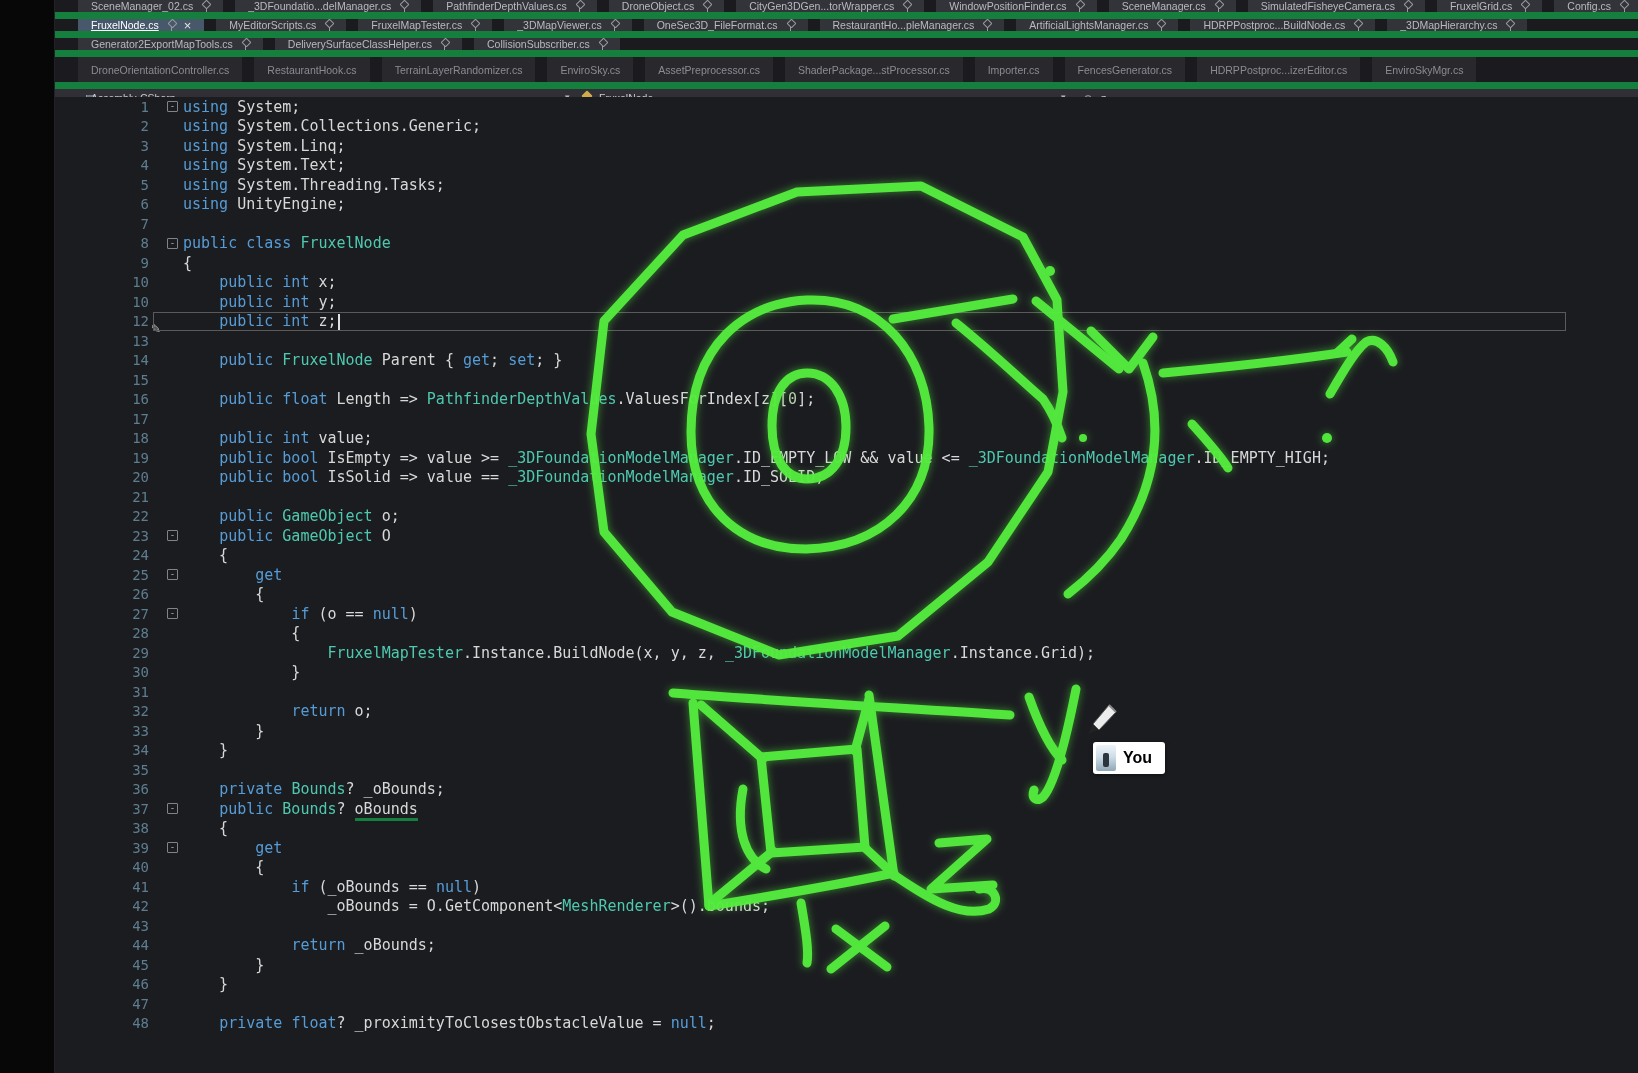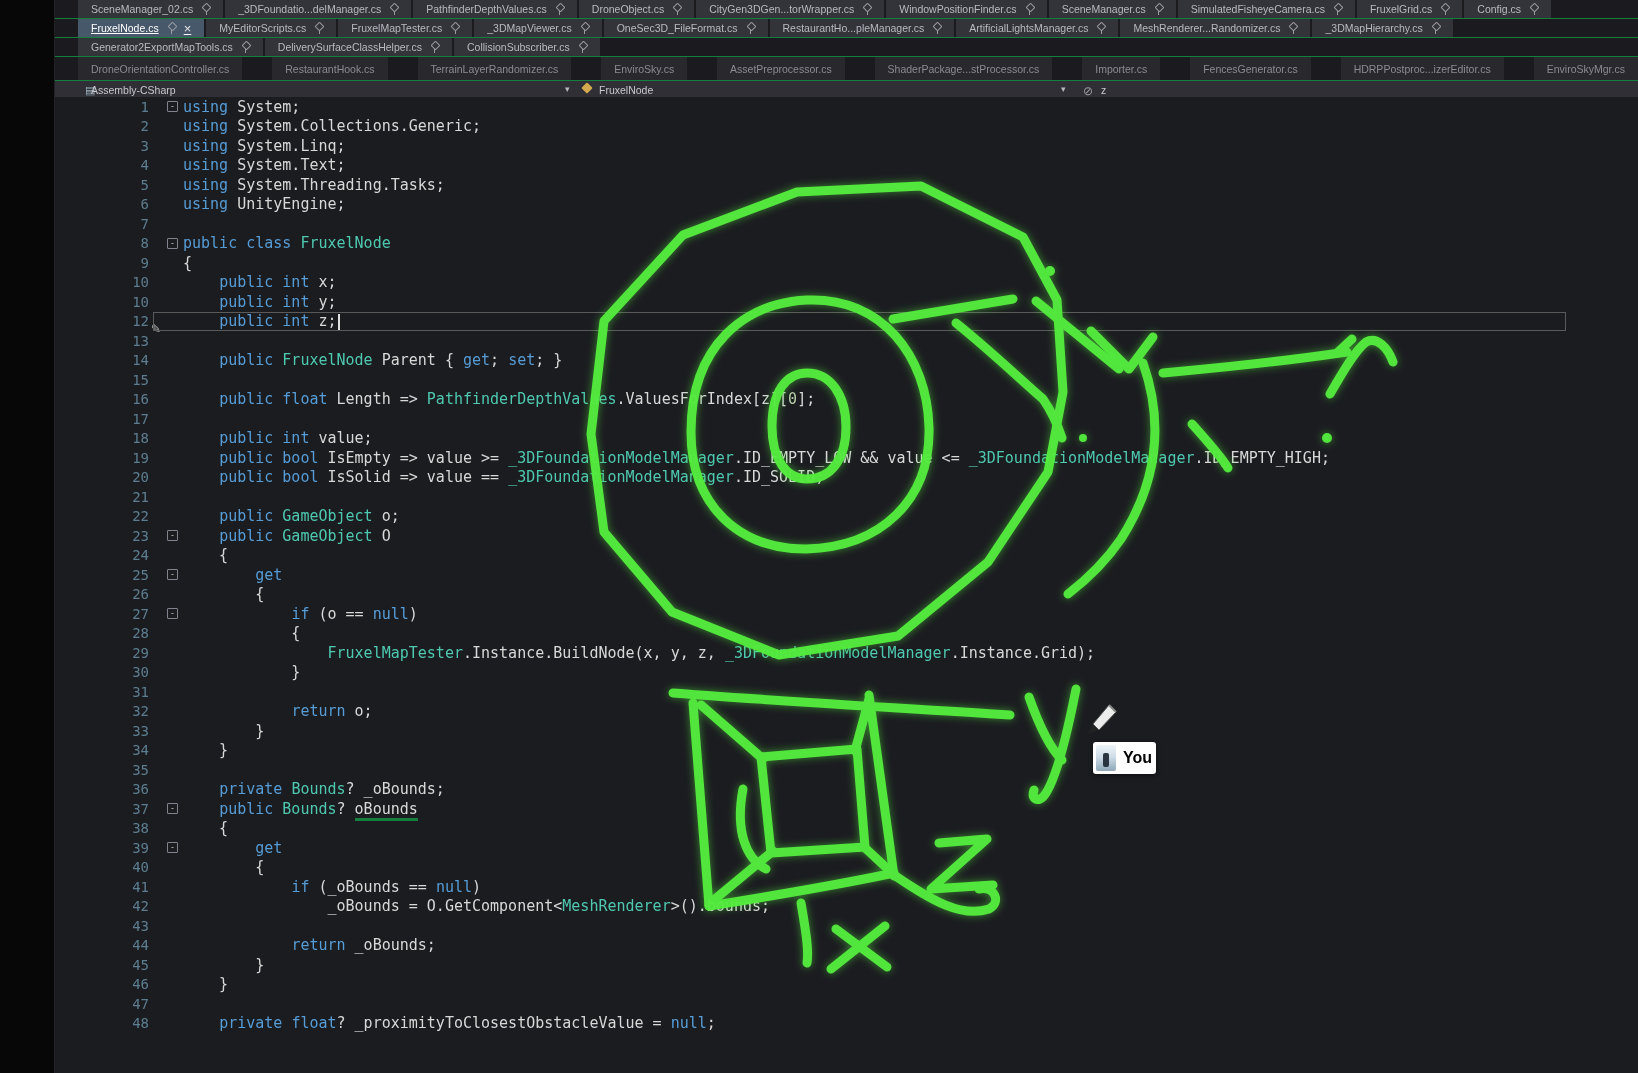--- a/index.html
+++ b/index.html
@@ -9,23 +9,23 @@
   *{margin:0;padding:0;box-sizing:border-box;}
   html,body{width:1638px;height:1073px;overflow:hidden;background:#101014;
     font-family:"Liberation Sans",sans-serif;}
   
   .left-strip{position:absolute;left:0;top:0;width:55px;height:1073px;background:#070708;border-right:1px solid #222226;}
   .side-label{position:absolute;left:57px;top:6px;writing-mode:vertical-rl;
     font-size:10.5px;color:#8f8f96;letter-spacing:.6px;cursor:default;}
   
   .main{position:absolute;left:55px;top:0;right:0;bottom:0;background:var(--editor-bg);}
   
-  .tab-row{height:19px;background:#1b1b1f;border-bottom:1px solid #15803d;
-    display:flex;align-items:stretch;padding-left:23px;white-space:nowrap;overflow:hidden;gap:2px;}
-  .tab-row.tall{height:24px;justify-content:space-between;}
+  .tab-row{height:19px;background:#1b1b1f;border-bottom:7px solid #15803d;
+    display:flex;align-items:stretch;padding-left:23px;white-space:nowrap;overflow:hidden;gap:12px;}
+  .tab-row.tall{height:32px;}
   .tab{display:inline-flex;align-items:center;background:#33333a;color:#b9b9c0;
     font-size:10.5px;padding:0 13px;cursor:pointer;}
   .tab .tlabel{pointer-events:none;}
   .tab.active{background:var(--tab-active-bg);color:#ffffff;text-decoration:underline;}
   .tab-row.dim .tab{background:#28282d;color:#8b8b92;}
   .pin{position:relative;width:9px;height:12px;margin-left:8px;display:inline-block;}
   .pin::before{content:'';position:absolute;left:2px;top:1px;width:5px;height:5px;
     border:1px solid #9a9aa0;border-radius:1px;transform:rotate(45deg);}
   .pin::after{content:'';position:absolute;left:4.5px;top:8px;width:1px;height:4px;background:#9a9aa0;}
   .tab .close{margin-left:8px;font-size:13px;line-height:13px;color:#e4e4e4;}
@@ -51,21 +51,21 @@
   .tk-num{color:var(--number);}
   .tk-u{color:var(--plain);border-bottom:3px solid #15803d;}
   .tk-caret{display:inline-block;width:2px;height:16px;background:#e0e0e0;vertical-align:middle;margin-left:1px;}
   .line.current::after{content:'';position:absolute;left:98px;right:72px;top:0;bottom:0;
     border:1px solid #5a5a5a;pointer-events:none;}
   
   .annotation-svg{position:absolute;left:0;top:0;z-index:50;pointer-events:none;
     filter:drop-shadow(0 0 4px rgba(86,238,62,.55));}
   .pencil-cursor{position:absolute;left:1082px;top:700px;z-index:60;pointer-events:none;}
   .you-badge{position:absolute;left:1093px;top:742px;z-index:60;display:inline-flex;align-items:center;
-    gap:7px;background:#ffffff;padding:3px 4px 3px 3px;border-radius:3px;
+    gap:7px;background:#ffffff;padding:3px 13px 3px 3px;border-radius:3px;
     box-shadow:0 1px 4px rgba(0,0,0,.55);font-weight:bold;font-size:16px;color:#000;}
   .you-thumb{width:20px;height:26px;border-radius:2px;position:relative;overflow:hidden;
     background:linear-gradient(180deg,#eef4f8 0%,#cfdde8 45%,#8fa8b8 100%);}
   .you-thumb::after{content:'';position:absolute;left:7px;top:8px;width:6px;height:14px;
     background:#2a3540;border-radius:2px;}
 </style>
 </head>
 <body>
 
 <div class="left-strip"></div>
@@ -139,21 +139,21 @@
       </div>
       <div class="tab">
         <span class="tlabel">RestaurantHo...pleManager.cs</span>
         <span class="pin"></span>
       </div>
       <div class="tab">
         <span class="tlabel">ArtificialLightsManager.cs</span>
         <span class="pin"></span>
       </div>
       <div class="tab">
-        <span class="tlabel">MeshRenderer...Randomizer.cs</span>
+        <span class="tlabel">HDRPPostproc...BuildNode.cs</span>
         <span class="pin"></span>
       </div>
       <div class="tab">
         <span class="tlabel">_3DMapHierarchy.cs</span>
         <span class="pin"></span>
       </div>
     </div>
   <div class="tab-row">
       <div class="tab">
         <span class="tlabel">Generator2ExportMapTools.cs</span>

